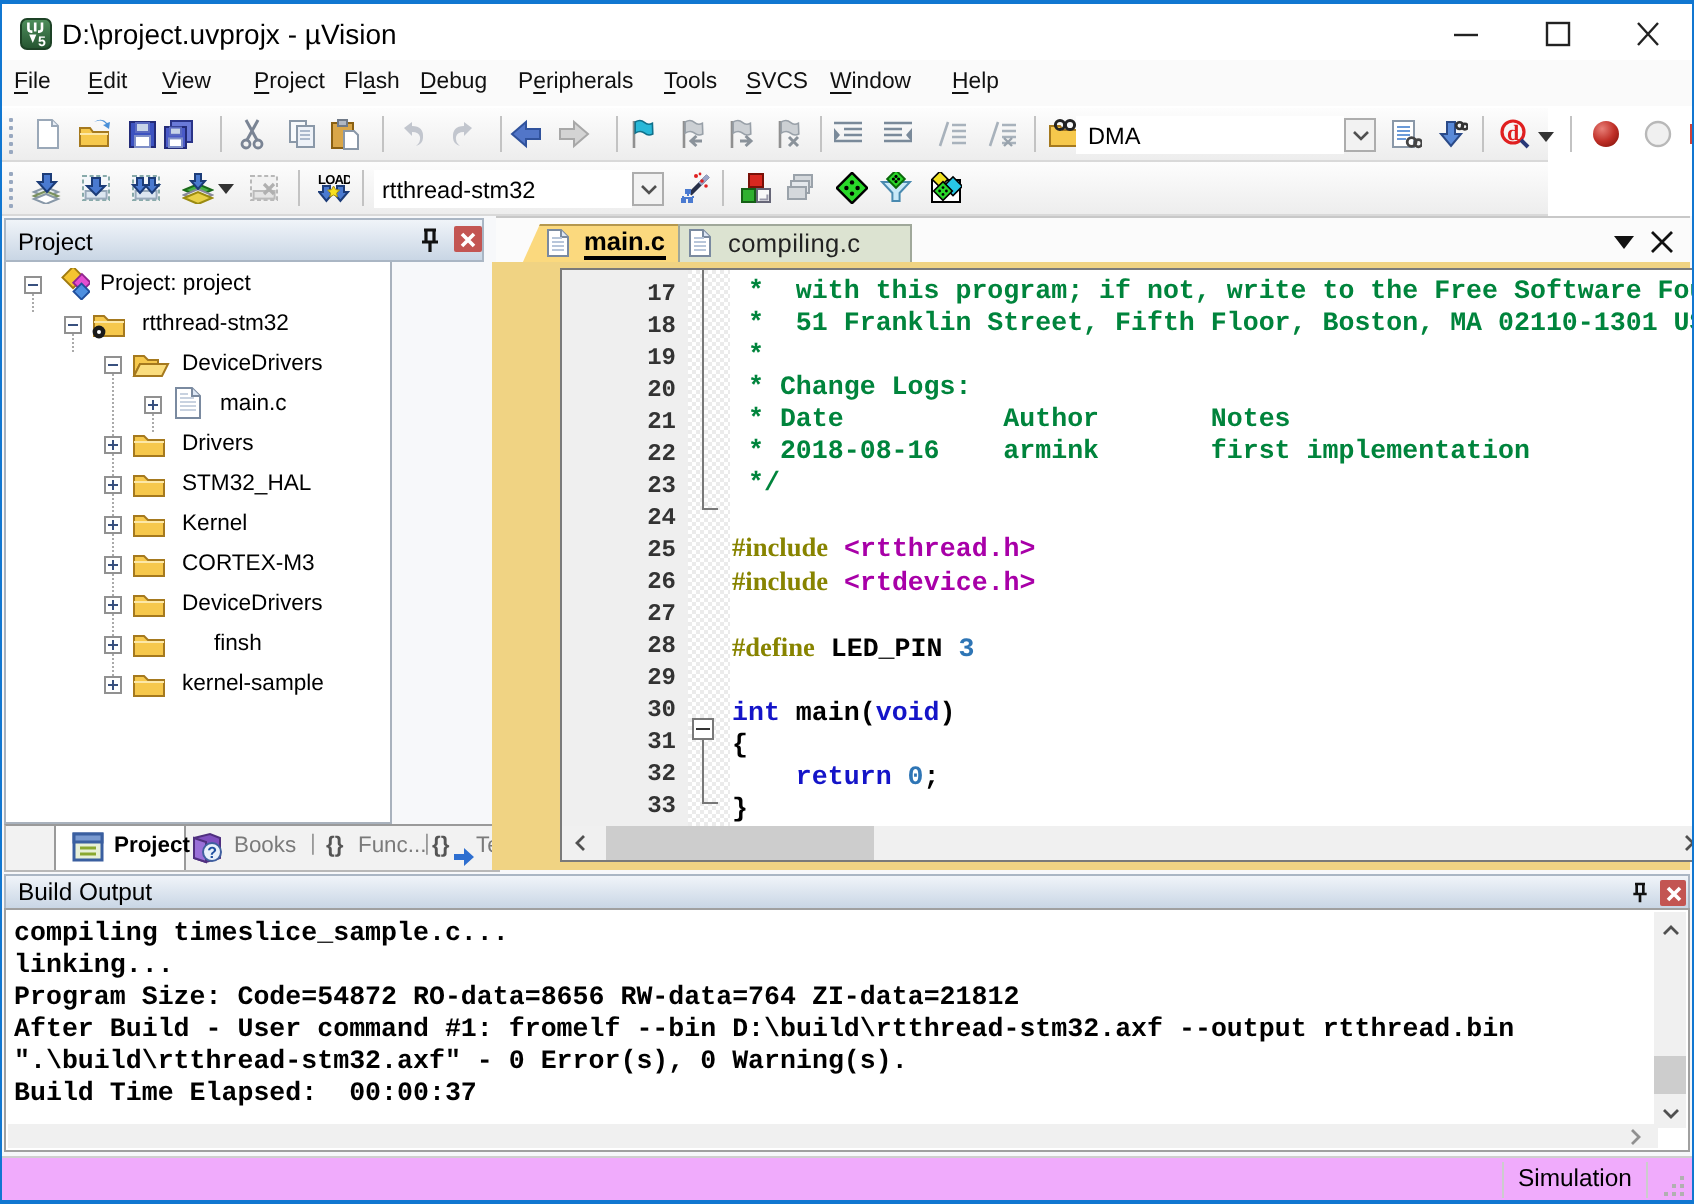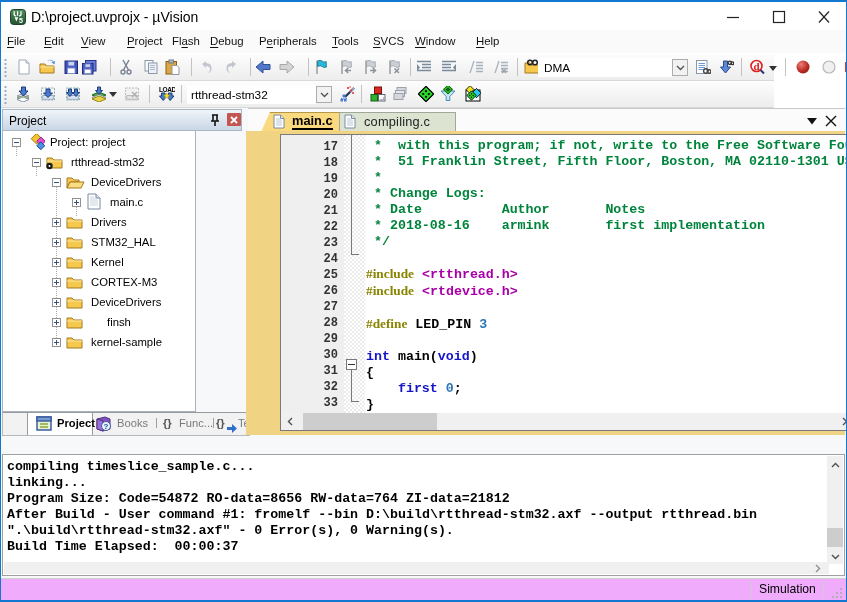--- a/index.html
+++ b/index.html
@@ -544,21 +544,21 @@
  * 2018-08-16    armink       first implementation
  */</span>
 
 <span class="cp">#include</span> <span class="cs">&lt;rtthread.h&gt;</span>
 <span class="cp">#include</span> <span class="cs">&lt;rtdevice.h&gt;</span>
 
 <span class="cp">#define</span> LED_PIN <span class="cn">3</span>
 
 <span class="ck">int</span> main(<span class="ck">void</span>)
 {
-    <span class="ck">first</span> <span class="cn">0</span>;
+    <span class="ck">return</span> <span class="cn">0</span>;
 }</div>
 
   <div style="position:absolute;left:65px;top:224px;width:11px;height:11px;background:#fff;border:1px solid #787878;box-sizing:border-box;"></div>
   <div style="position:absolute;left:67px;top:229px;width:7px;height:1px;background:#333"></div>
   <div style="position:absolute;left:70px;top:235px;width:1px;height:31px;background:#787878"></div>
   <div style="position:absolute;left:70px;top:266px;width:8px;height:1px;background:#787878"></div>
 
   <div class="sb" style="position:absolute;right:0;top:0;width:16px;height:279px;"></div>
   <div class="sbthumb" style="right:0;top:87px;width:16px;height:88px;"></div>
   <svg class="chev" style="right:4px;top:5px" viewBox="0 0 9 9">
@@ -572,20 +572,31 @@
   <div class="sbthumb" style="left:22px;bottom:0;width:134px;height:17px;"></div>
   <svg class="chev" style="left:5px;bottom:4px" viewBox="0 0 9 9">
       <path d="M6 1 L2.5 4.5 L6 8" stroke="#505050" stroke-width="1.4" fill="none"></path>
     </svg>
   <svg class="chev" style="left:559px;bottom:4px" viewBox="0 0 9 9">
       <path d="M3 1 L6.5 4.5 L3 8" stroke="#505050" stroke-width="1.4" fill="none"></path>
     </svg>
 </div>
 
 <div class="abs" id="bld">
+  <div class="paneltitle" style="left:0;top:0;width:843px;height:18px;">
+    <span class="ptext" style="top:1px;font-size:12.2px">Build Output</span>
+    <svg style="position:absolute;left:812px;top:3px" width="10" height="12" viewBox="0 0 12 14">
+        <path d="M3 1 H9 M4 1 V7 M8 1 V7 M2 7 H10 M6 7 V12" stroke="#111" stroke-width="1.6" fill="none"></path>
+      </svg>
+    <div class="closebtn" style="left:827px;top:2px;width:13px;height:13px">
+        <svg width="8" height="8" viewBox="0 0 8 8">
+          <path d="M1 1 L7 7 M7 1 L1 7" stroke="#fff" stroke-width="1.8"></path>
+        </svg>
+      </div>
+  </div>
   <div id="bldcontent">
     <div class="mono" style="position:absolute;left:4px;top:4px;line-height:16px;white-space:pre;">compiling timeslice_sample.c...
 linking...
 Program Size: Code=54872 RO-data=8656 RW-data=764 ZI-data=21812
 After Build - User command #1: fromelf --bin D:\build\rtthread-stm32.axf --output rtthread.bin
 ".\build\rtthread-stm32.axf" - 0 Error(s), 0 Warning(s).
 Build Time Elapsed:  00:00:37</div>
     <div class="sb" style="position:absolute;right:1px;top:1px;width:16px;height:108px;"></div>
     <div class="sbthumb" style="right:1px;top:73px;width:16px;height:19px;"></div>
     <svg class="chev" style="right:4px;top:6px" viewBox="0 0 9 9">

